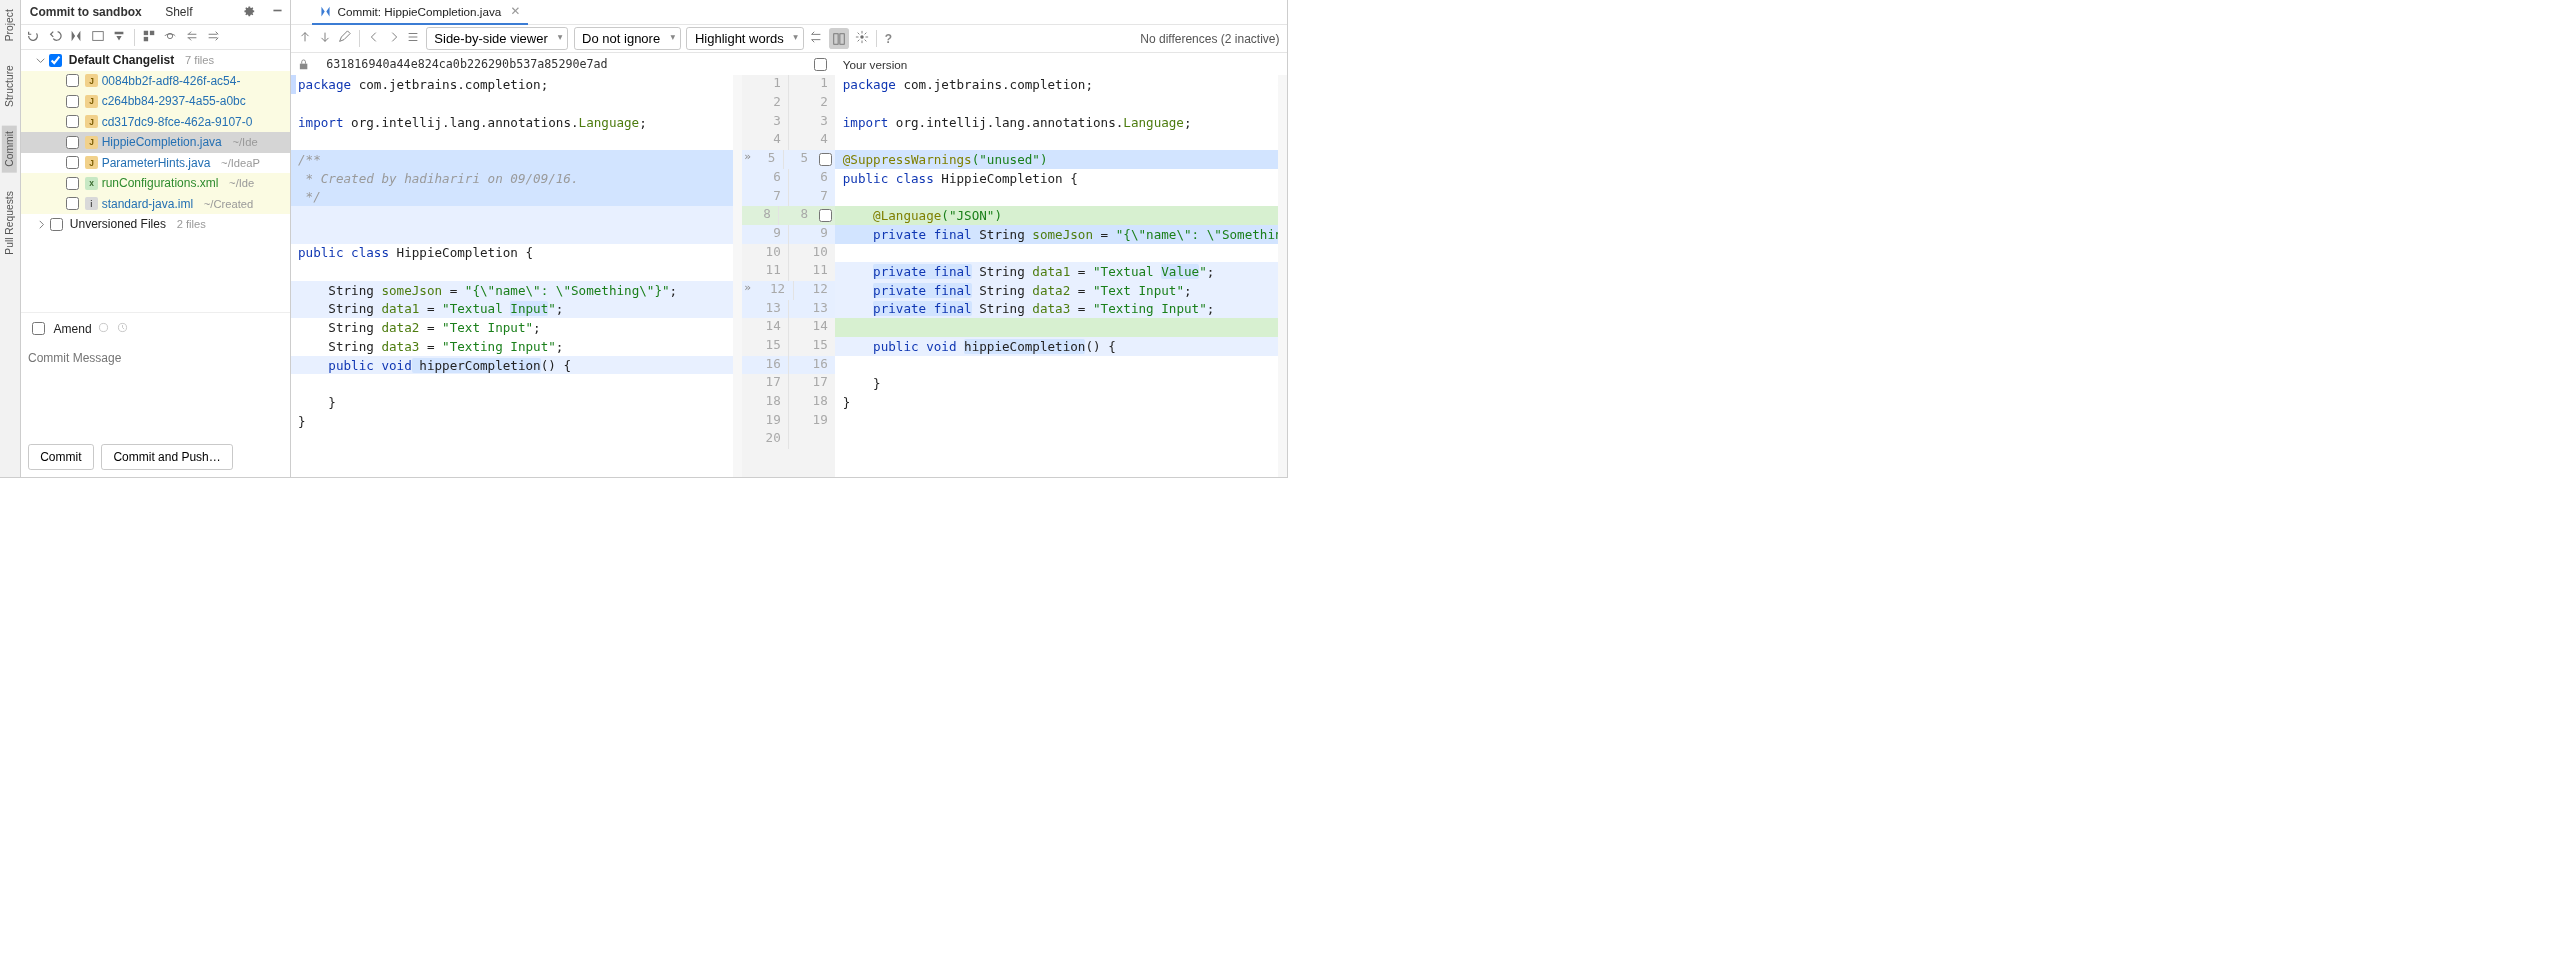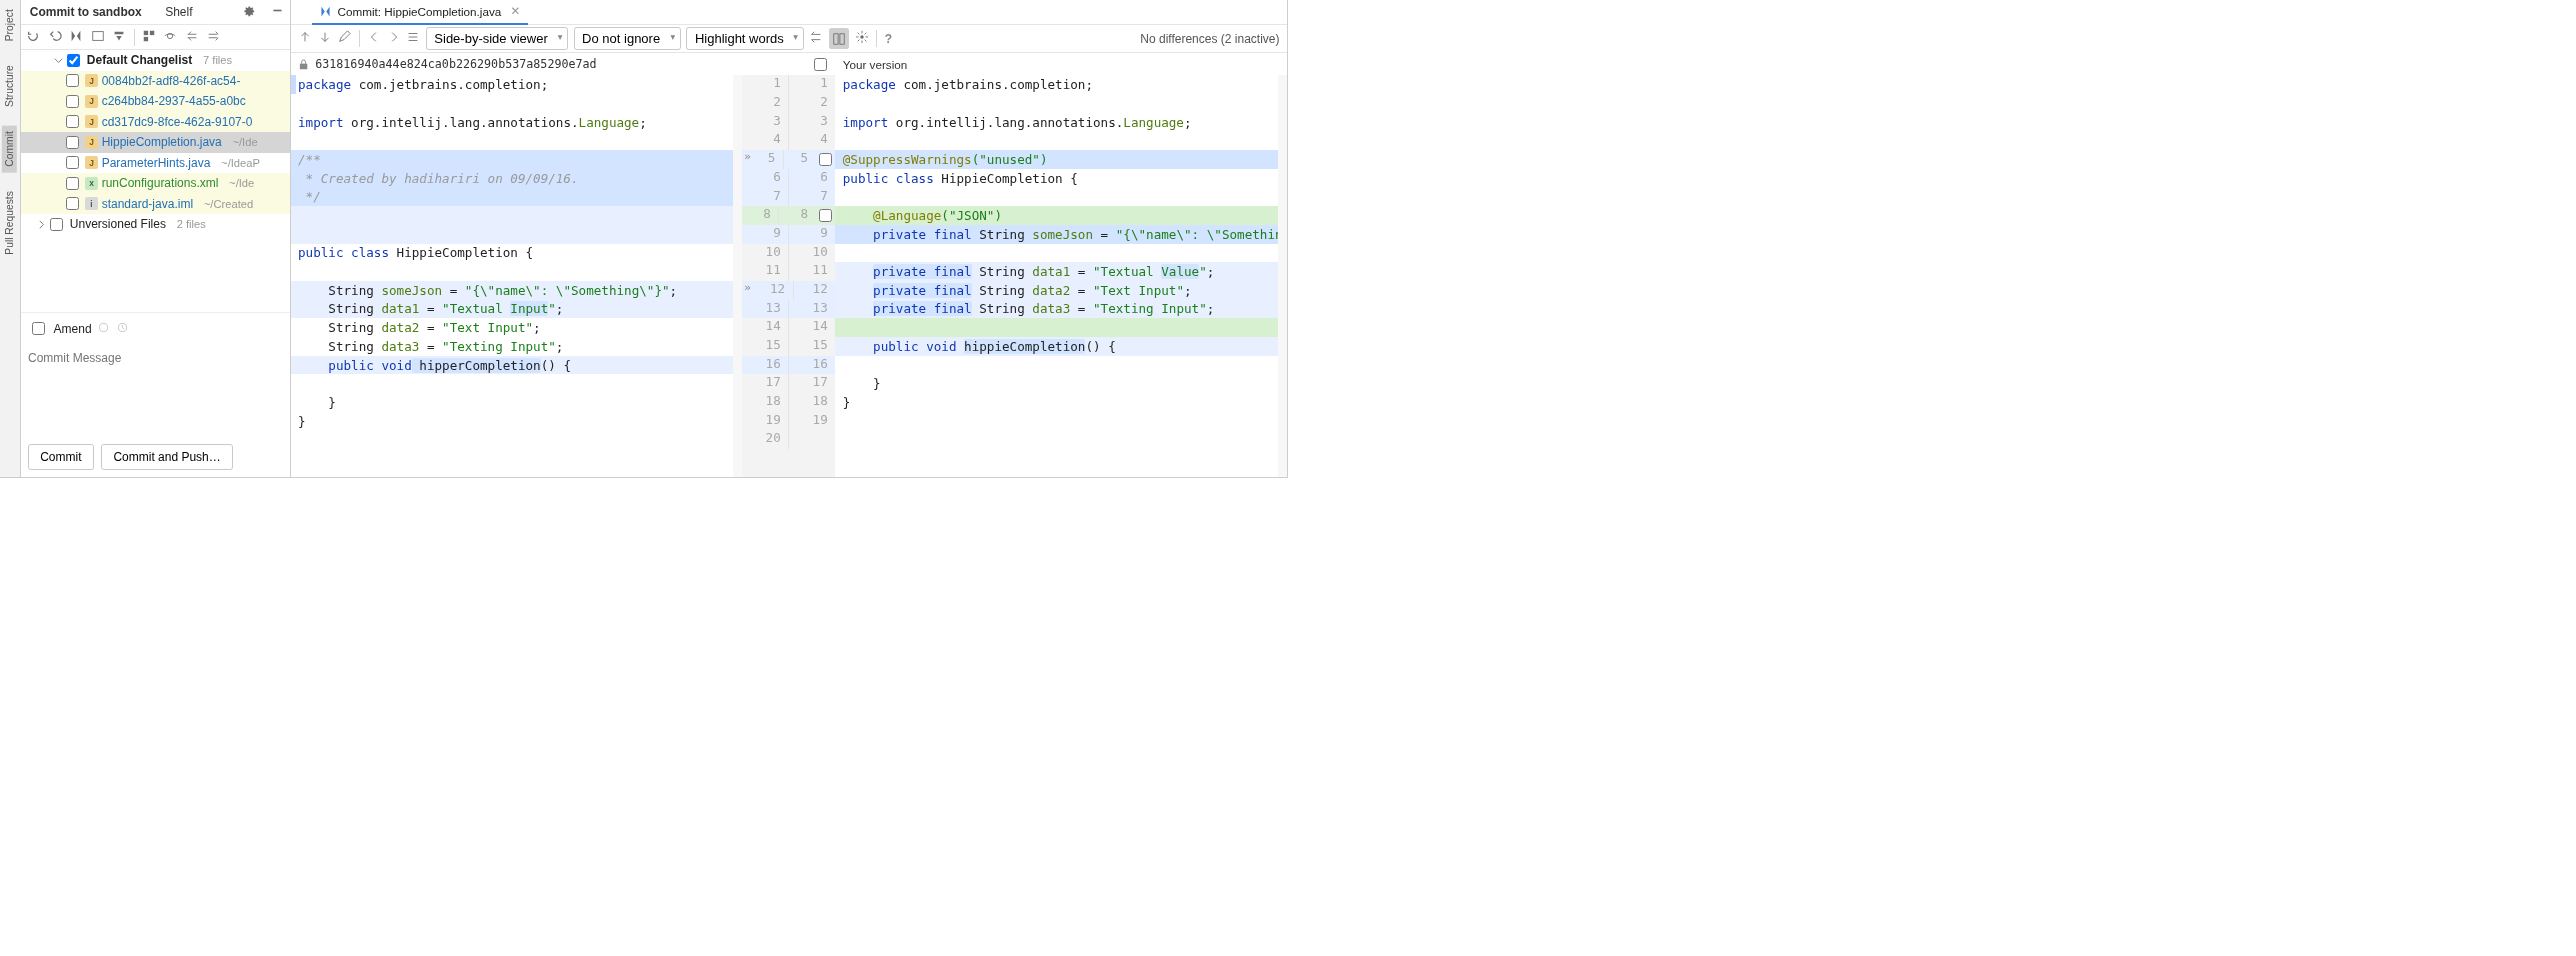--- a/index.html
+++ b/index.html
@@ -12,21 +12,21 @@
   .cp-head{display:flex;align-items:center;border-bottom:0.9px solid #e5e5e5;height:25px;padding:0 5.6px;gap:16px}
   .cp-head .htab{padding:2.8px 3.7px;color:#333;cursor:pointer;white-space:nowrap}
   .cp-head .htab.active{font-weight:600}
   .cp-head .spacer{flex:1}
   .cp-head svg{width:13px;height:13px;color:#6e6e6e}
   .cp-toolbar{display:flex;align-items:center;height:25px;border-bottom:0.9px solid #e5e5e5;padding:0 5.6px;gap:7.5px}
   .cp-toolbar svg{width:14px;height:14px;color:#6e6e6e;cursor:pointer}
   .cp-toolbar .sep{width:0.9px;height:17px;background:#d5d5d5}
   .tree{flex:0 0 auto;overflow:hidden;font-size:12px}
   .tree-row{display:flex;align-items:center;height:20.5px;padding-left:5.6px;gap:3.7px;white-space:nowrap}
-  .tree-row.indent1{padding-left:32px}
+  .tree-row.indent1{padding-left:14px}
   .tree-row.indent2{padding-left:45px}
   .tree-row.sel{background:#d5d5d5}
   .tree-row.hl{background:#fbfbe2}
   .tree-row input[type=checkbox]{margin:0 2.8px 0 0}
   .tree-row .chev{width:11.2px;height:11.2px;color:#777}
   .tree-row .fname{color:#2470b3}
   .tree-row .meta,.tree-row .path{color:#999;font-size:11.2px}
   .fileic{width:13px;height:13px;display:inline-flex;align-items:center;justify-content:center;font-size:8.4px;font-weight:700;border-radius:1.9px}
   .fileic.java{background:#f1d18b;color:#7a5c00}
   .fileic.xml{background:#c7e8c4;color:#3a6b2f}
@@ -44,21 +44,21 @@
   .difftool{height:28px;display:flex;align-items:center;gap:5.6px;padding:0 7.5px;border-bottom:0.9px solid #e5e5e5}
   .difftool svg{width:14px;height:14px;color:#6e6e6e;cursor:pointer}
   .difftool .sep{width:0.9px;height:17px;background:#d5d5d5;margin:0 1.9px}
   .difftool select,.select{border:0.9px solid #c9c9c9;border-radius:2.8px;background:#fff;padding:2.8px 18.7px 2.8px 7.5px;font-size:13px;appearance:none;position:relative}
   .sel-wrap{position:relative}
   .sel-wrap:after{content:"▾";position:absolute;right:5.6px;top:3.7px;color:#888;font-size:9.3px;pointer-events:none}
   .difftool .status{margin-left:auto;color:#555;font-size:12px}
   .iconbtn{width:20.5px;height:20.5px;display:flex;align-items:center;justify-content:center;border-radius:2.8px}
   .iconbtn.active{background:#cfcfcf}
   .revbar{height:22.4px;display:flex;align-items:center;font-size:11.7px}
-  .revbar .left{display:flex;align-items:center;gap:6px;padding-left:7.5px;flex:1;min-width:0;color:#333}
+  .revbar .left{display:flex;align-items:center;gap:17px;padding-left:7.5px;flex:1;min-width:0;color:#333}
   .revbar .left svg{width:11.2px;height:11.2px;color:#888}
   .revbar .hash{font-family:ui-monospace,Menlo,Consolas,monospace;white-space:nowrap}
   .revbar .gutterspace{width:93px;display:flex;justify-content:flex-end;align-items:center;padding-right:5.6px}
   .revbar .right{flex:1;padding-left:7.5px;color:#333}
   .diffbody{flex:1;display:flex;font-family:ui-monospace,Menlo,Consolas,monospace;font-size:12.6px;overflow:hidden;position:relative}
   .pane{flex:1;overflow:hidden;position:relative}
   .pane .ok{position:absolute;top:1.9px;right:1.9px;color:#2e9e3f}
   .codeline{display:flex;height:18.7px;align-items:center;white-space:pre}
   .codeline .cl{padding-left:7.5px}
   .gutters{width:93px;display:flex;flex-direction:column;background:#f3f3f3}

